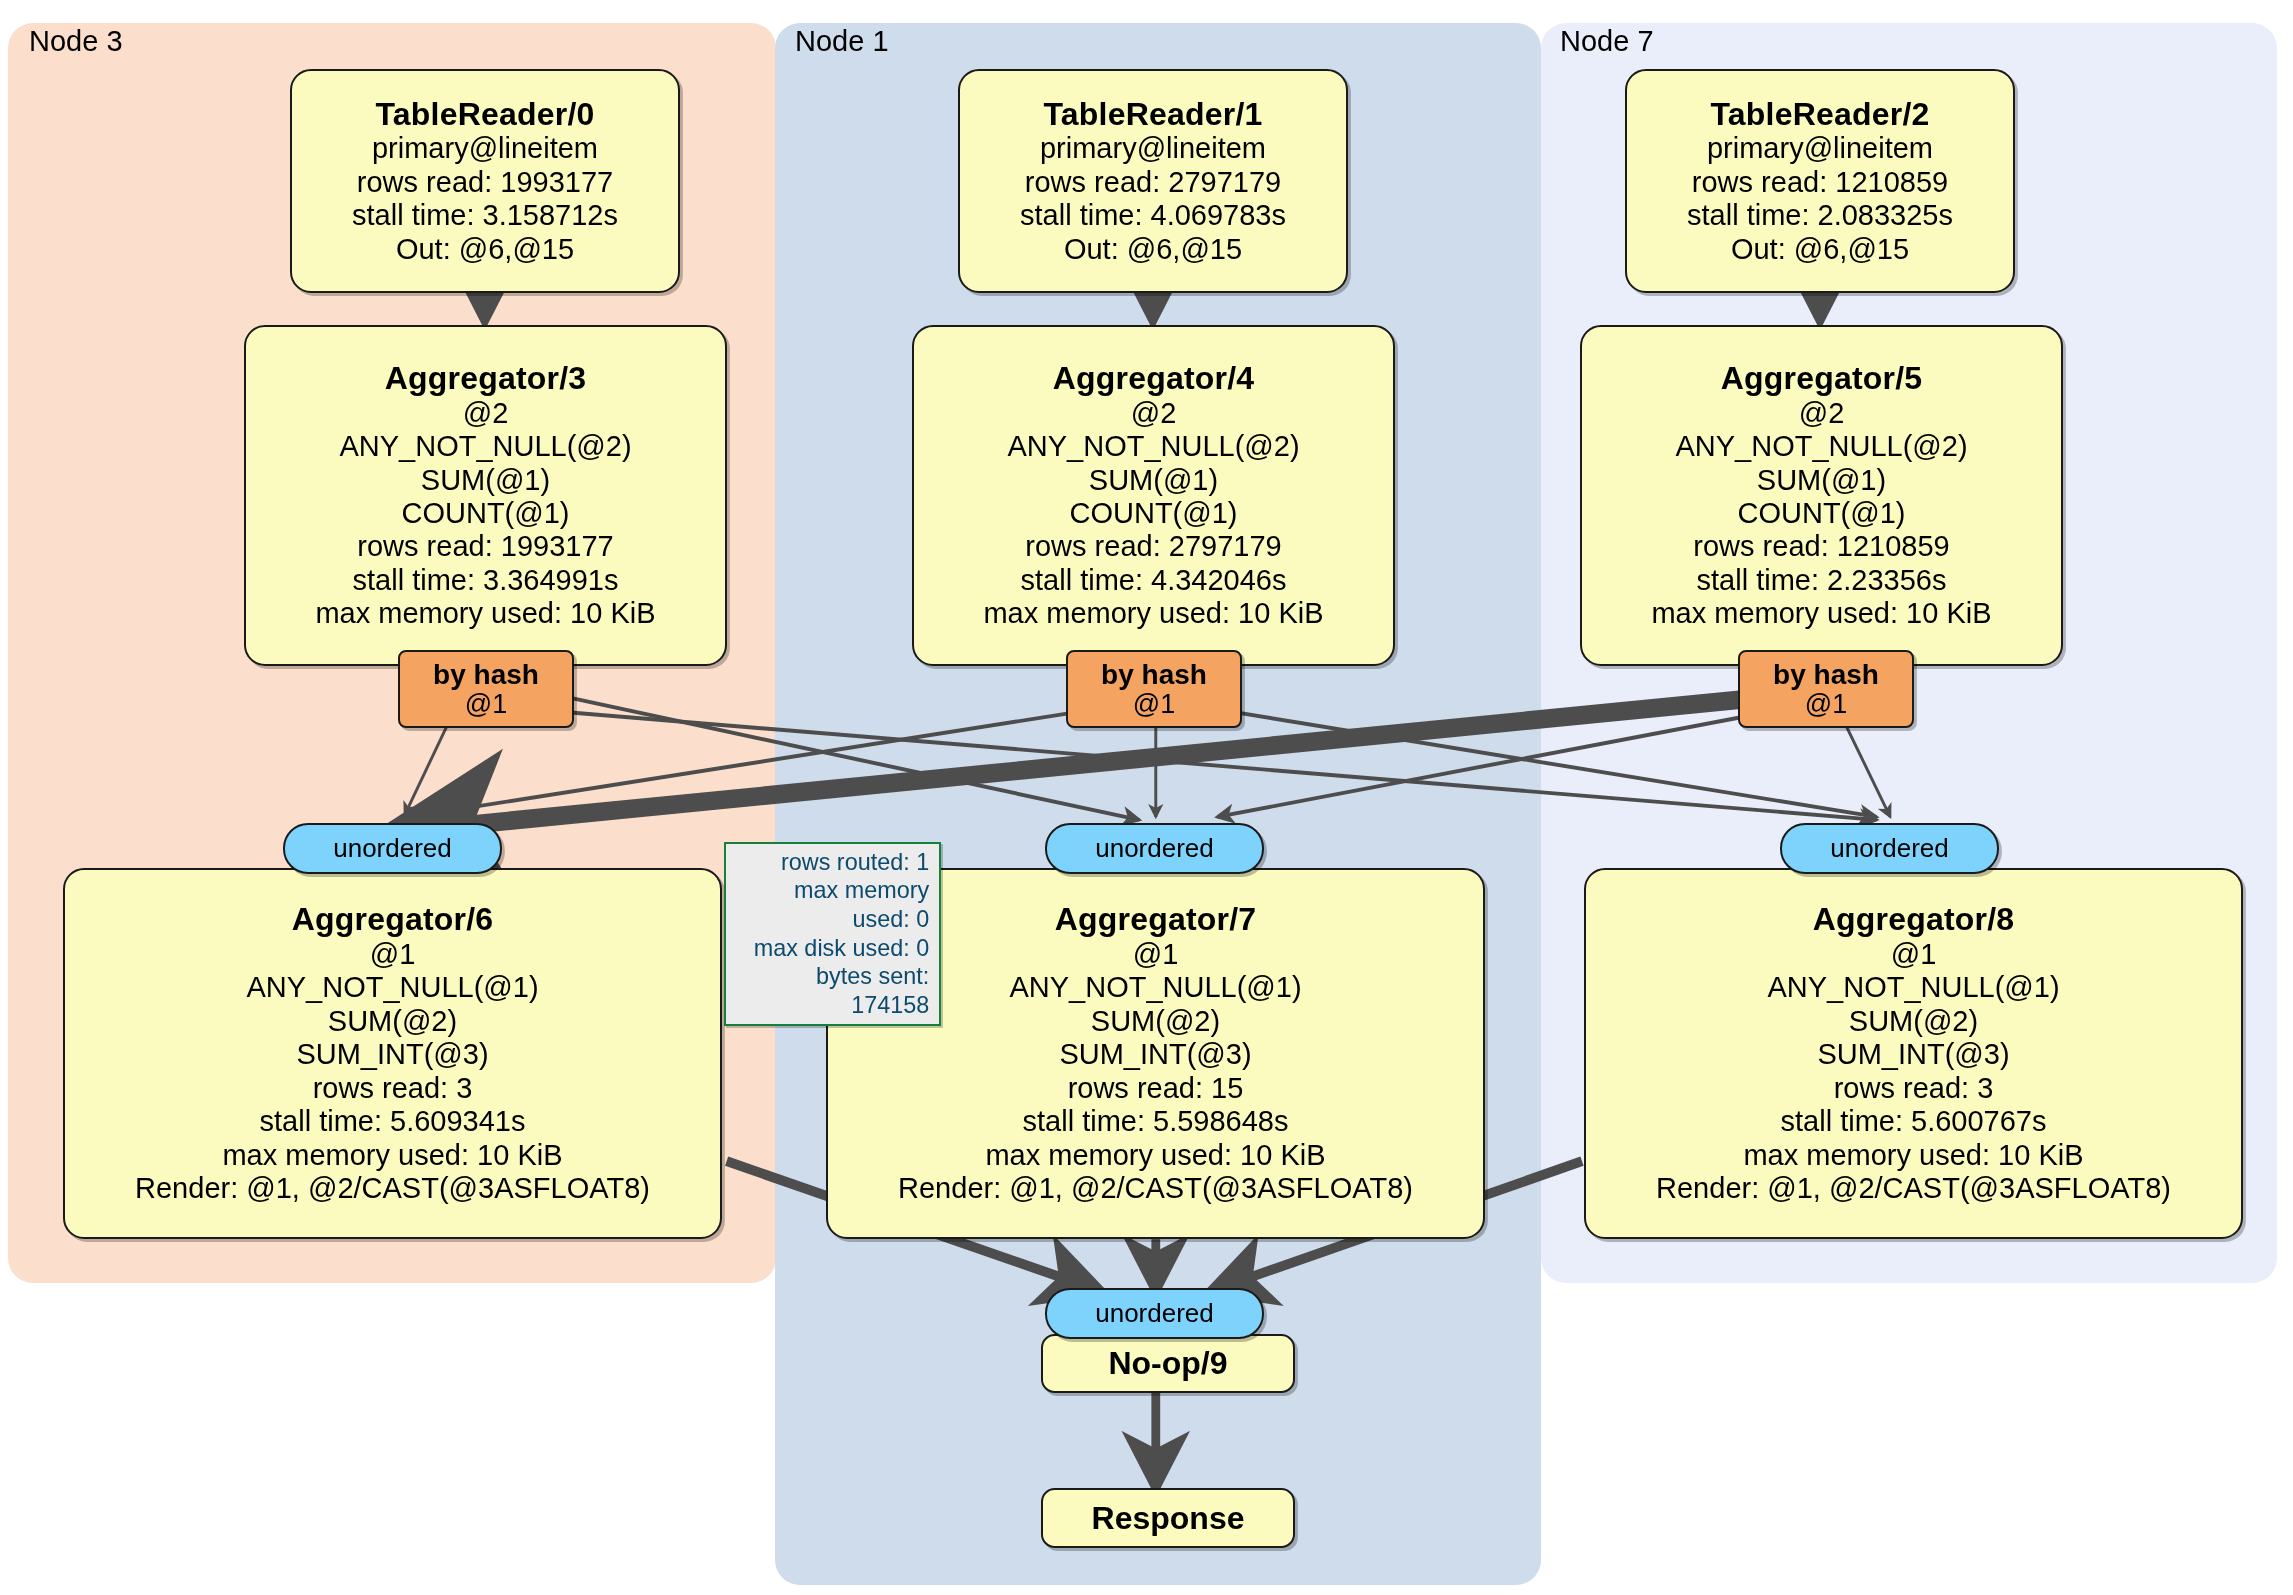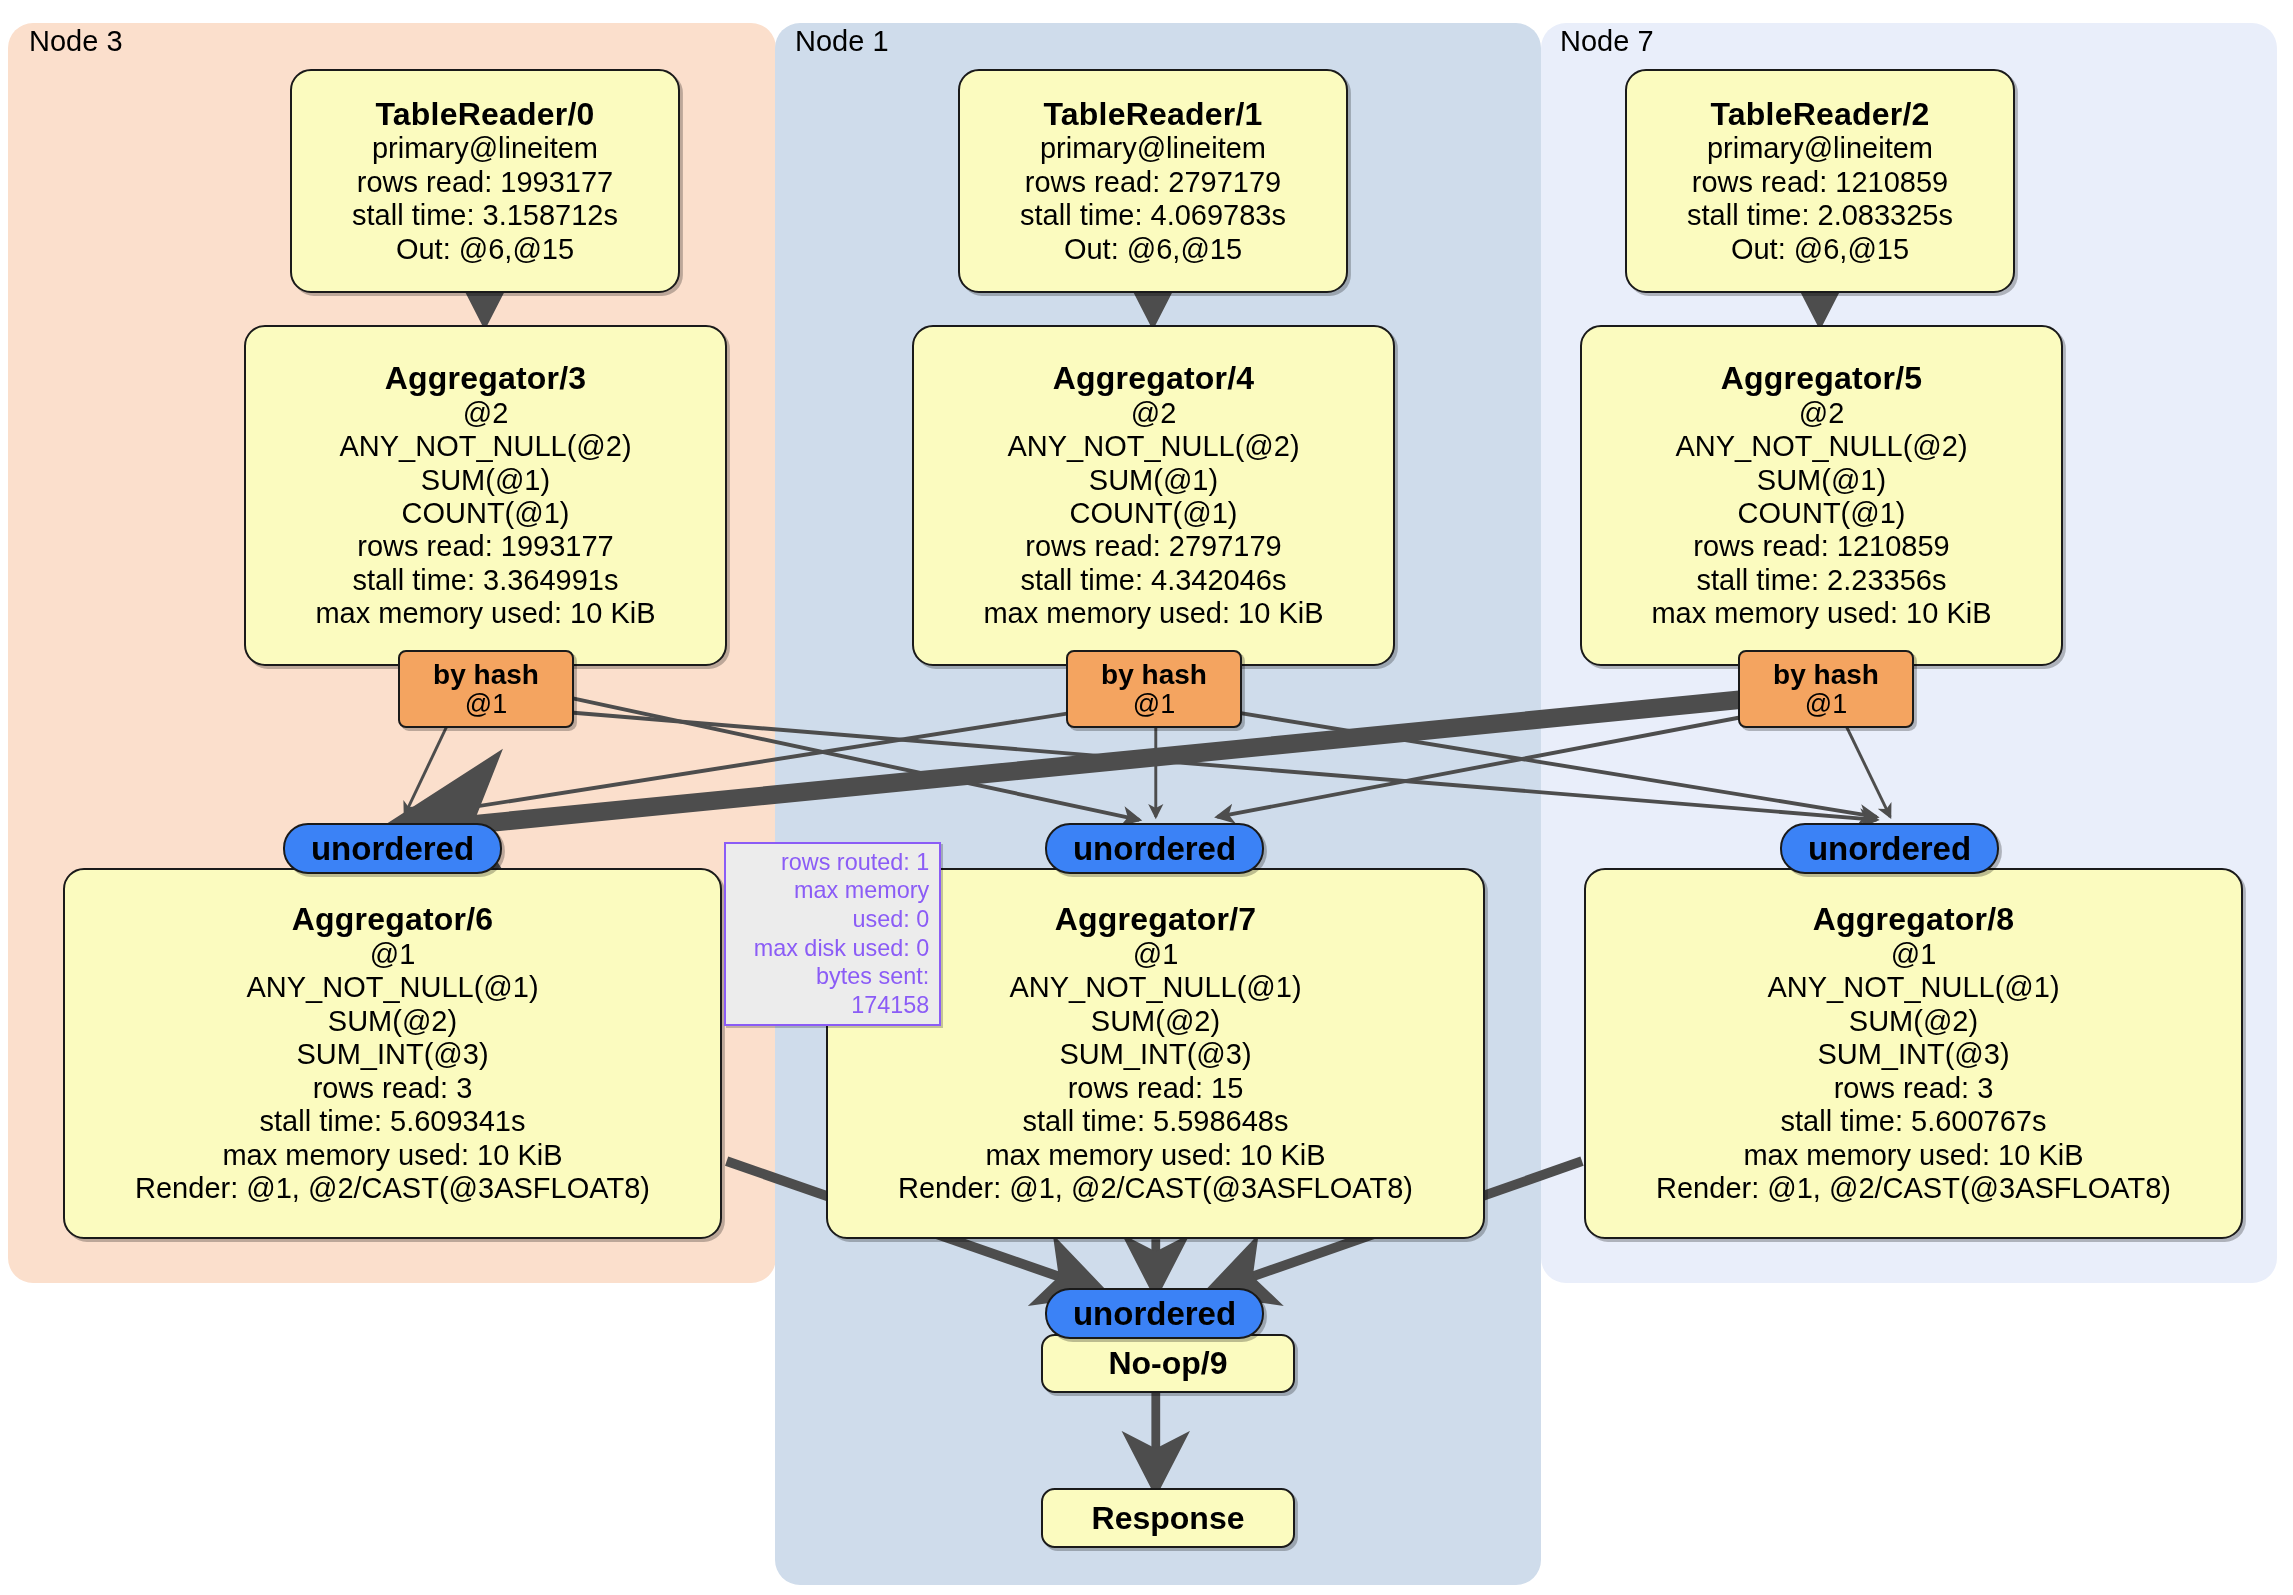--- a/index.html
+++ b/index.html
@@ -47,31 +47,31 @@
     background:#f4a460;border:2.9px solid #1a1a1a;border-radius:8px;
     display:flex;flex-direction:column;justify-content:center;align-items:center;
     color:#000;z-index:6;
     box-shadow:2.9px 2.9px 0 rgba(0,0,0,0.25);
   }
   .router .rtitle{font-size:28px;font-weight:bold;line-height:1.05;}
   .router .rsub{font-size:27px;line-height:1.05;}
 
   .sync{
     position:absolute;box-sizing:border-box;
-    background:#3b82f6;border:2.9px solid #1a1a1a;border-radius:25px;
+    background:#7dd3fc;border:2.9px solid #1a1a1a;border-radius:25px;
     display:flex;justify-content:center;align-items:center;
-    font-size:33px;font-weight:bold;color:#000;z-index:6;
+    font-size:26px;font-weight:normal;color:#000;z-index:6;
     box-shadow:2.9px 2.9px 0 rgba(0,0,0,0.25);
   }
 
   
   .stats-box{
     position:absolute;box-sizing:border-box;
-    background:#ececec;border:2px solid #8b5cf6;
-    text-align:right;color:#8b5cf6;padding:3.9px 9.8px 4.9px 9.8px;
+    background:#ececec;border:2px solid #15803d;
+    text-align:right;color:#0c4a6e;padding:3.9px 9.8px 4.9px 9.8px;
     font-size:23.4px;line-height:1.22;z-index:9;
     box-shadow:2px 2px 0 rgba(0,0,0,0.22);
   }
 </style>
 </head>
 <body>
 
 <div id="stage">
 
   <div class="cluster" style="left:7.8px;top:7.8px;width:768px;height:1260px;background:#fbdfcc;"></div>

